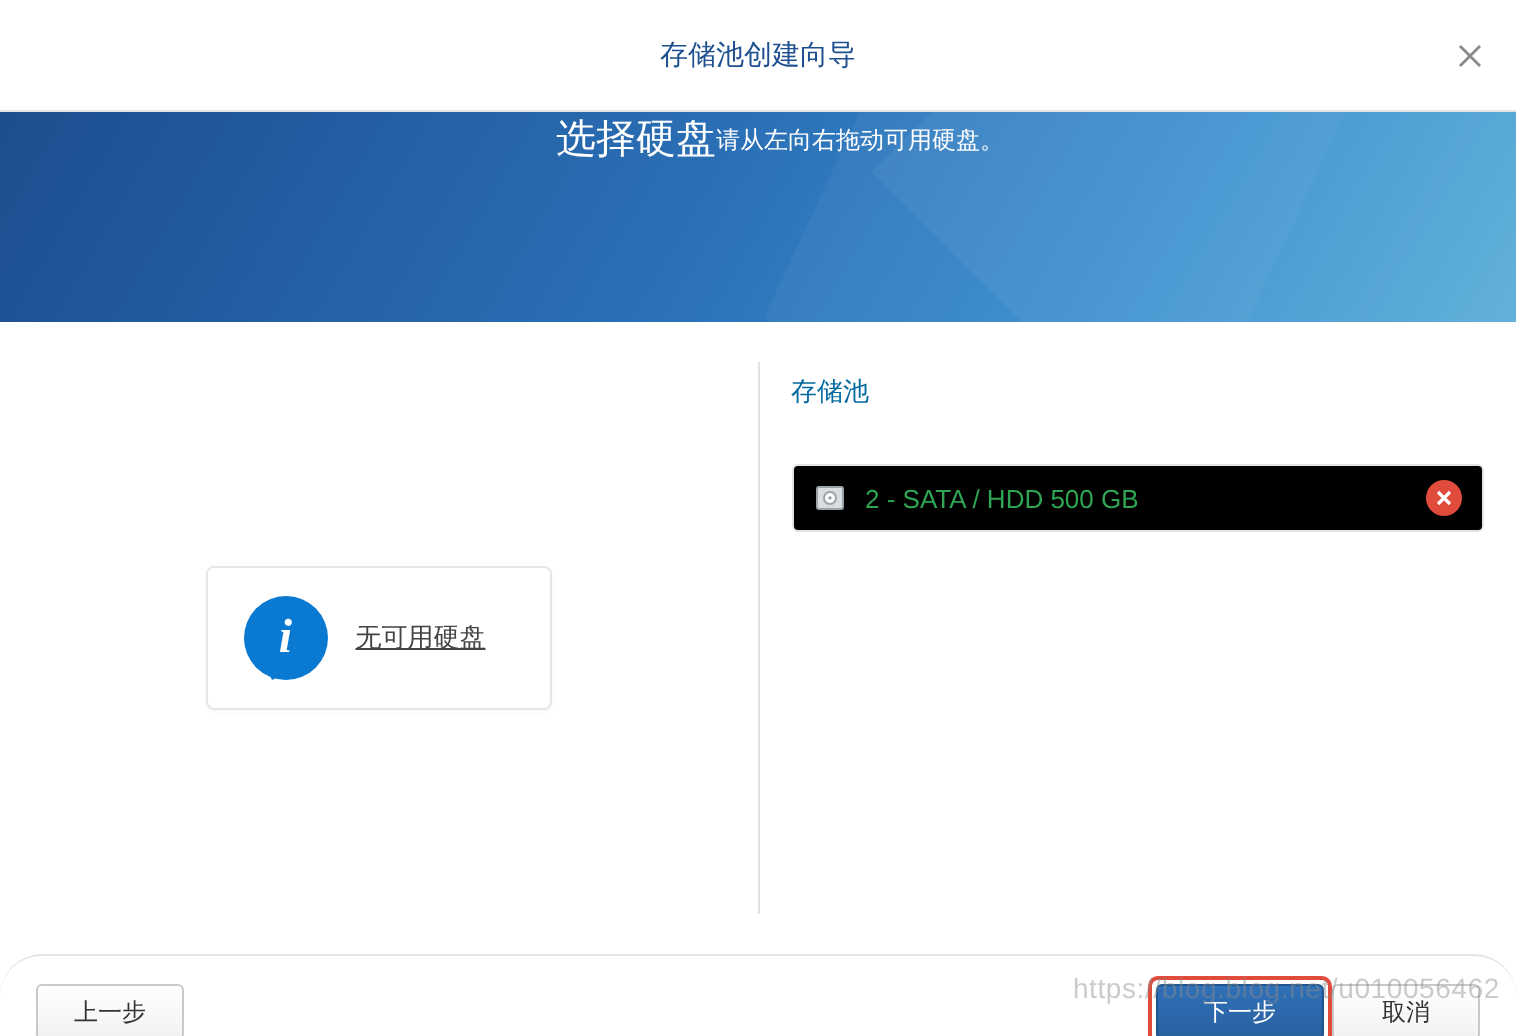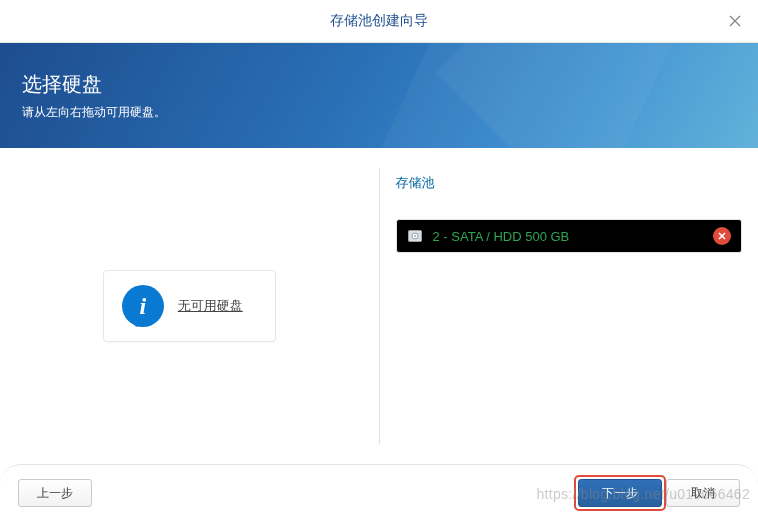--- a/index.html
+++ b/index.html
@@ -5,21 +5,21 @@
     * { margin: 0; padding: 0; box-sizing: border-box; }
     body {
       font-family: -apple-system, "Microsoft YaHei", "PingFang SC", sans-serif;
       width: 758px;
       height: 518px;
       background: #fff;
       overflow: hidden;
       position: relative;
     }
     .titlebar {
-      height: 43px;
+      height: 56px;
       display: flex;
       align-items: center;
       justify-content: center;
       color: #1e4f8f;
       font-size: 14px;
       font-weight: 500;
       position: relative;
       border-bottom: 1px solid #e5e5e5;
     }
     .close-btn {
@@ -35,21 +35,21 @@
       cursor: pointer;
       color: #888;
     }
     .banner {
       height: 105px;
       background: linear-gradient(120deg, #1d4d8f 0%, #2a6fb5 45%, #3a8fd0 75%, #5aaed8 100%);
       position: relative;
       overflow: hidden;
       padding-left: 22px;
       display: flex;
-      flex-direction: column;
+      flex-direction: row;
       justify-content: center;
       color: #fff;
     }
     .banner::before, .banner::after {
       content: '';
       position: absolute;
       background: rgba(255,255,255,0.04);
     }
     .banner::before {
       width: 300px; height: 300px;

